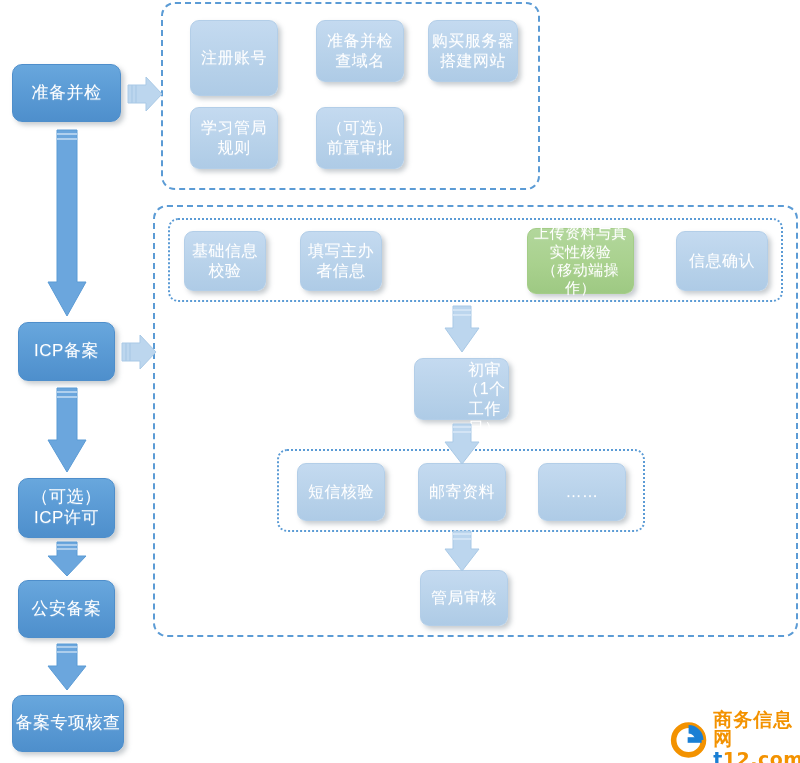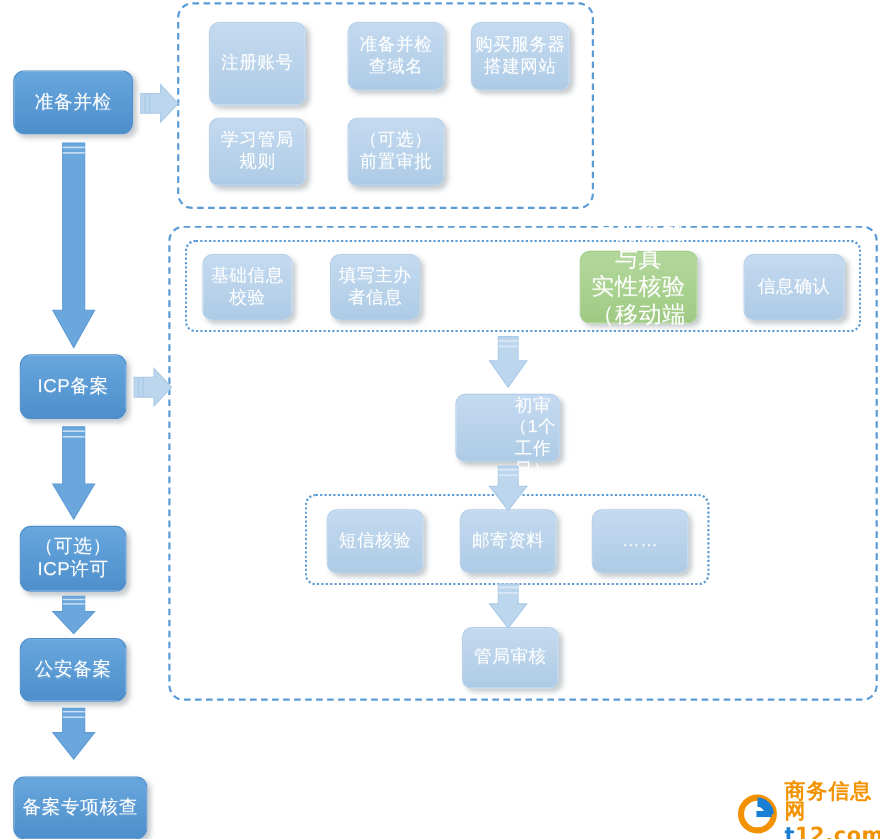--- a/index.html
+++ b/index.html
@@ -33,21 +33,21 @@
     border-radius: 10px;
   }
   .node.light {
     background: linear-gradient(180deg,#c4daf0 0%,#b8d2ea 55%,#aecbe6 100%);
     border: 1px solid #b3cee8;
     font-size: 16px;
   }
   .node.green {
     background: linear-gradient(180deg,#b2d79c 0%,#a9d18e 55%,#9ec983 100%);
     border: 1px solid #a4cd88;
-    font-size: 21px;
+    font-size: 15px;
   }
 
   
   .container {
     position: absolute;
     border-radius: 14px;
     background: transparent;
   }
   .dashed-box {
     border: 2px dashed #5b9bd5;
@@ -156,21 +156,21 @@
   <div class="node dark" style="left:18px; top:322px; width:97px; height:59px;">
     <span>ICP备案</span>
   </div>
   <div class="node dark" style="left:18px; top:478px; width:97px; height:60px;">
     <span>（可选）
 ICP许可</span>
   </div>
   <div class="node dark" style="left:18px; top:580px; width:97px; height:58px;">
     <span>公安备案</span>
   </div>
-  <div class="node dark" style="left:12px; top:695px; width:122px; height:57px;margin-top:11px;">
+  <div class="node dark" style="left:12px; top:695px; width:112px; height:57px;">
     <span>备案专项核查</span>
   </div>
 
   <div class="arrow" style="left:128px; top:74px; width:36px; height:40px;">
     <svg width="36" height="40" viewBox="0 0 36 40">
       <path d="M0 11 L18 11 L18 3 L34 20 L18 37 L18 29 L0 29 Z" fill="#bcd6ee" stroke="#a9c9e6" stroke-width="1"></path>
       <line x1="4" y1="11" x2="4" y2="29" stroke="#a9c9e6" stroke-width="1.2"></line>
       <line x1="8" y1="11" x2="8" y2="29" stroke="#a9c9e6" stroke-width="1.2"></line>
     </svg>
   </div>

